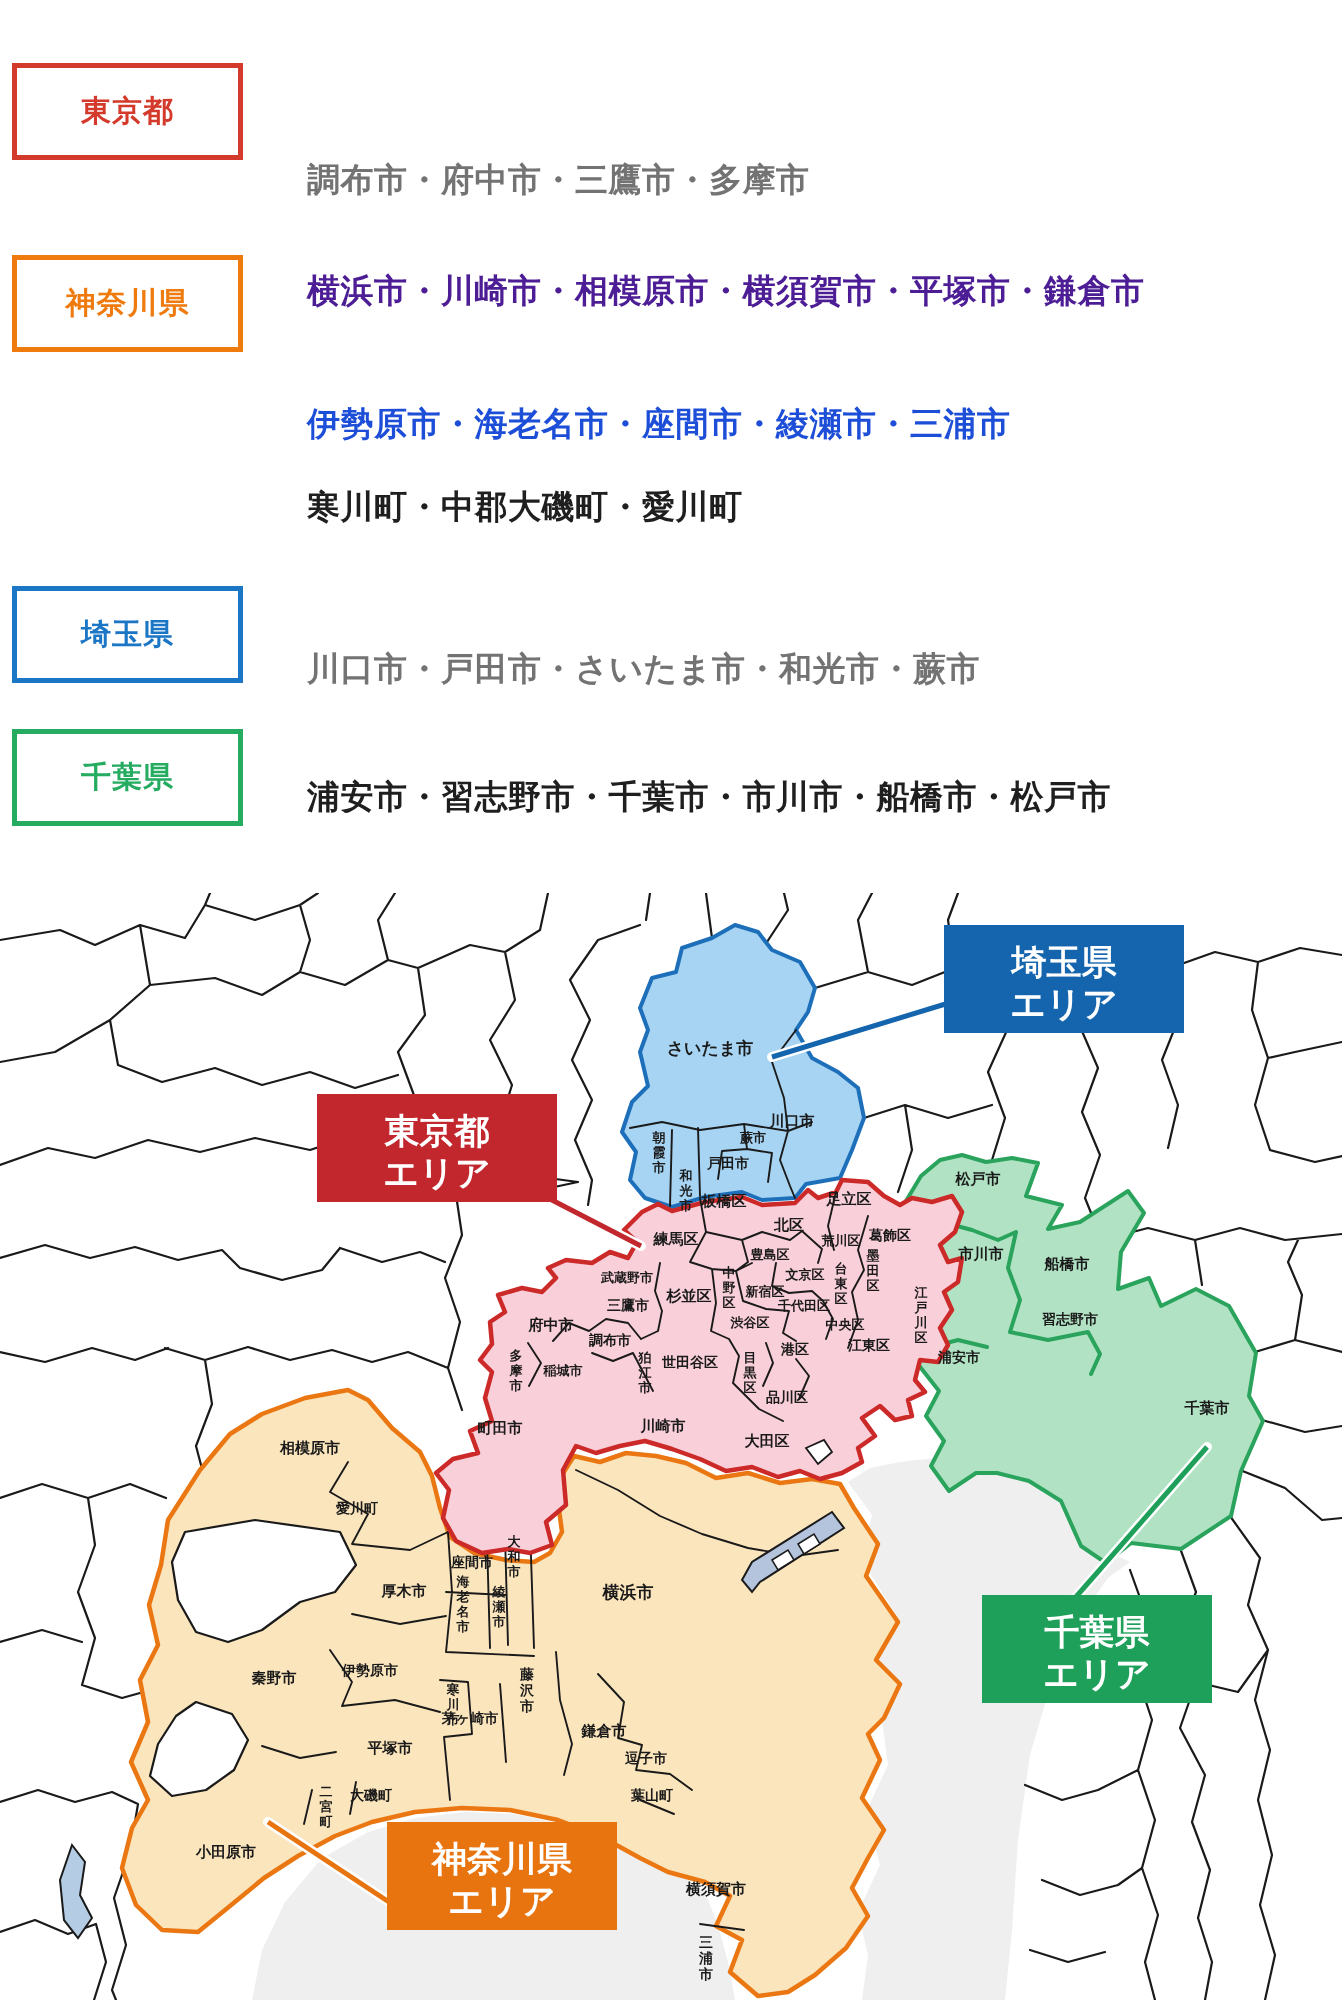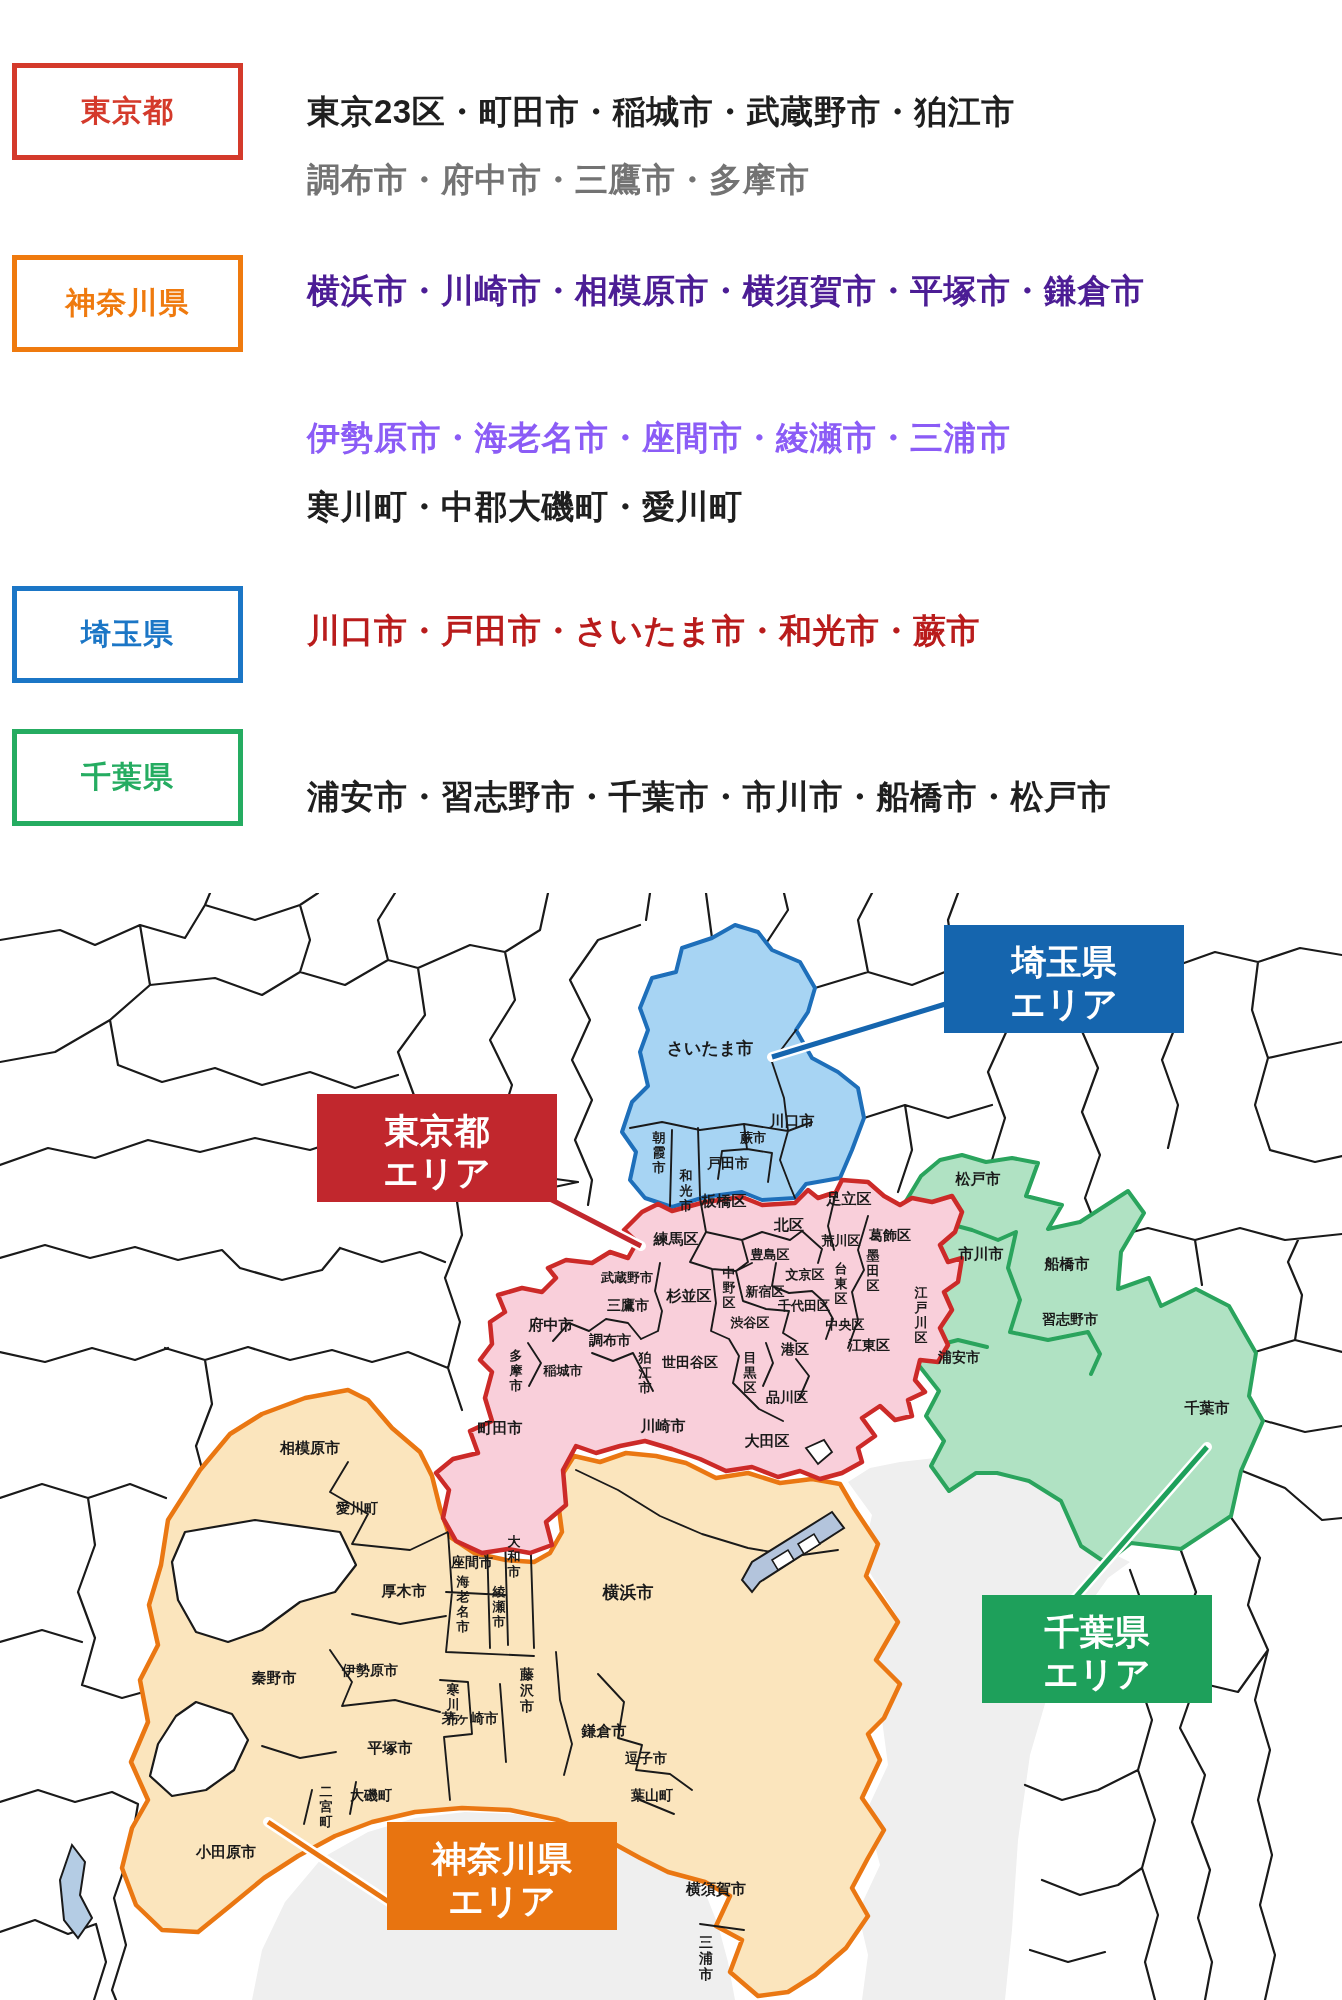--- a/index.html
+++ b/index.html
@@ -21,28 +21,27 @@
   #map-wrap{position:absolute;left:0;top:893px;width:1342px;height:1107px;}
   .muni-label{font-weight:700;fill:#1a1a1a;}
   .area-box-text{font-weight:700;fill:#ffffff;}
 </style>
 </head>
 <body>
 
 <div id="stage">
   <div id="legend">
       <div class="pref-badge" style="top: 63px; border-color: rgb(212, 58, 43); color: rgb(212, 58, 43);">東京都</div>
-      <div class="city-line" style="top: 85px; color: rgb(31, 31, 31);">東京23区・町田市・稲城市・武蔵野市・狛江市</div>
       <div class="city-line" style="top: 153px; color: #737373;">調布市・府中市・三鷹市・多摩市</div>
       <div class="pref-badge" style="top: 255px; border-color: rgb(239, 122, 14); color: rgb(239, 122, 14);">神奈川県</div>
       <div class="city-line" style="top: 264px; color: #4c1d95;">横浜市・川崎市・相模原市・横須賀市・平塚市・鎌倉市</div>
-      <div class="city-line" style="top: 411px; color: #8b5cf6;">伊勢原市・海老名市・座間市・綾瀬市・三浦市</div>
+      <div class="city-line" style="top: 397px; color: #1d4ed8;">伊勢原市・海老名市・座間市・綾瀬市・三浦市</div>
       <div class="city-line" style="top: 480px; color: rgb(31, 31, 31);">寒川町・中郡大磯町・愛川町</div>
       <div class="pref-badge" style="top: 586px; border-color: rgb(27, 118, 198); color: rgb(27, 118, 198);">埼玉県</div>
-      <div class="city-line" style="top: 607px; color: #b91c1c; font-family: Liberation Mono, monospace;">川口市・戸田市・さいたま市・和光市・蕨市</div>
+      <div class="city-line" style="top: 642px; color: #737373;">川口市・戸田市・さいたま市・和光市・蕨市</div>
       <div class="pref-badge" style="top: 729px; border-color: rgb(37, 172, 97); color: rgb(37, 172, 97);">千葉県</div>
       <div class="city-line" style="top: 750px; color: rgb(31, 31, 31); margin-top: 20px;">浦安市・習志野市・千葉市・市川市・船橋市・松戸市</div>
     </div>
 
   <div id="map-wrap">
     <svg id="map-svg" width="1342" height="1107" viewBox="0 893 1342 1107" xmlns="http://www.w3.org/2000/svg">
 
       <rect x="0" y="893" width="1342" height="1107" fill="#efefef"></rect>
 
       <rect x="0" y="893" width="1342" height="1107" fill="#ffffff"></rect>

